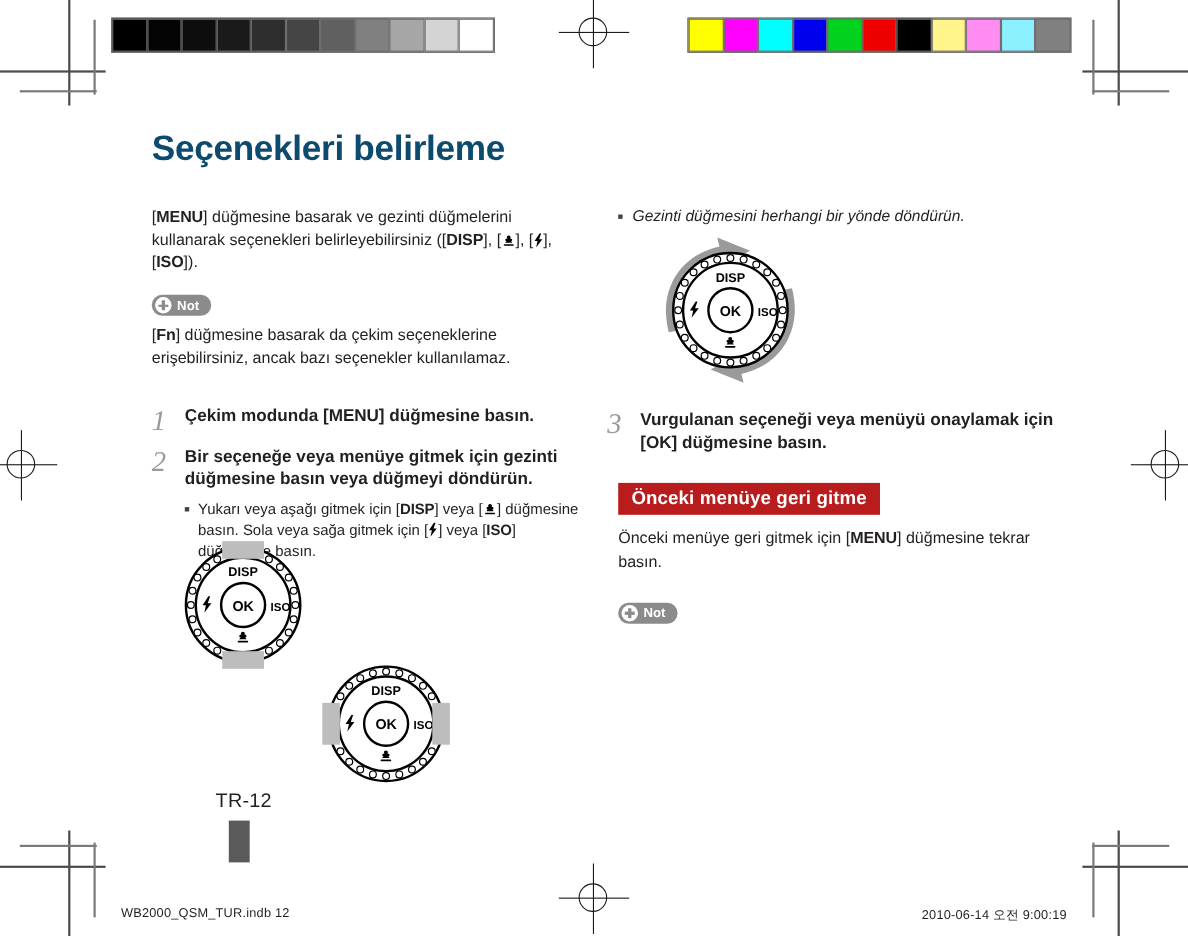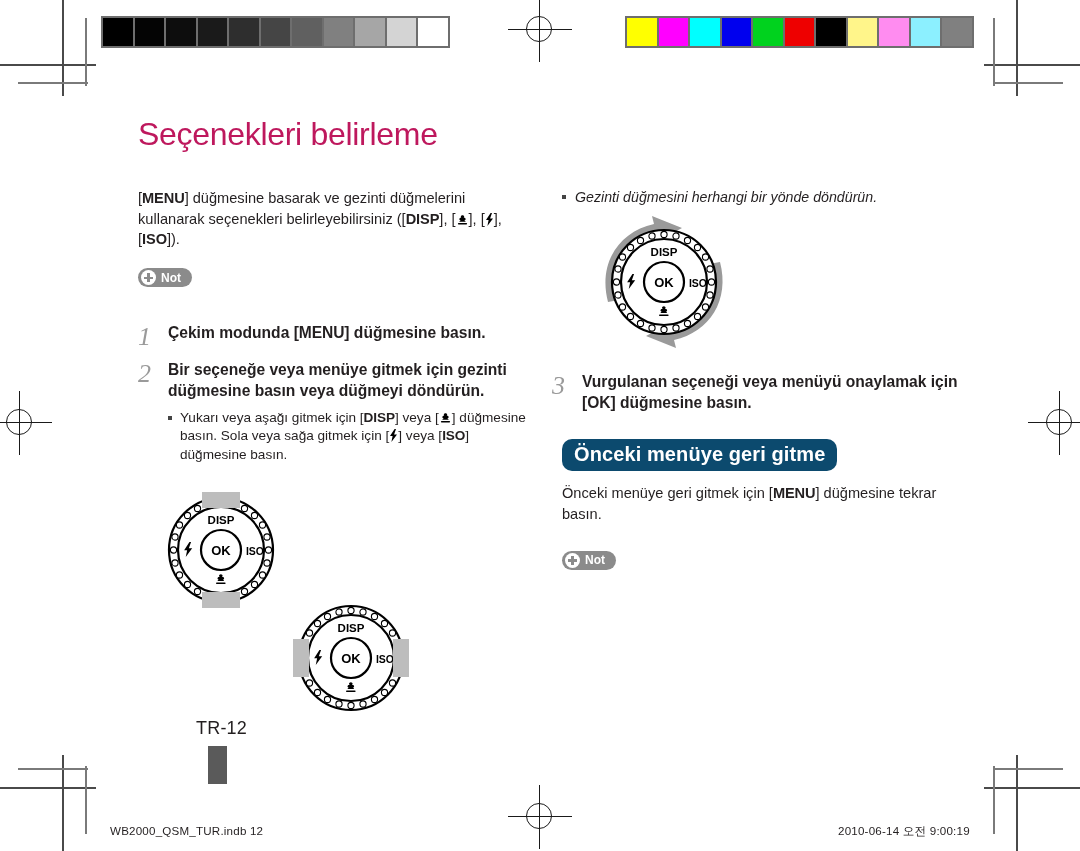--- a/index.html
+++ b/index.html
@@ -29,21 +29,21 @@
   .regmark .rm-h{position:absolute;left:0;top:31px;width:64px;height:1.3px;background:#1a1a1a;}
   .regmark .rm-v{position:absolute;left:31px;top:0;width:1.3px;height:64px;background:#1a1a1a;}
 
   
   .barstrip{position:absolute;display:flex;border:1px solid #6e6e6e;background:#6e6e6e;}
   .barstrip .patch{width:31.5px;height:30px;border:1.5px solid #6e6e6e;box-sizing:border-box;}
 
   
   .page-title{
     position:absolute;left:138px;top:116px;
-    font-size:32px;font-weight:normal;letter-spacing:-0.3px;color:#be185d;
+    font-size:32px;font-weight:bold;letter-spacing:-0.3px;color:#0c4a6e;
   }
 
   .col-left{position:absolute;left:138px;top:188px;width:390px;}
   .col-right{position:absolute;left:562px;top:188px;width:400px;font-style:italic;}
 
   .para{
     font-size:14.6px;line-height:1.42;color:#231f20;margin:0 0 4px 0;
   }
 
   .kbd{font-weight:bold;letter-spacing:-0.1px;}
@@ -94,23 +94,23 @@
 
   .bullet-line{
     font-size:14.2px;line-height:1.4;color:#231f20;position:relative;padding-left:13px;
   }
   .bullet-line::before{
     content:"";position:absolute;left:0;top:7px;width:4px;height:4px;background:#444;
   }
 
   
   .sec-head{
-    display:inline-block;background:#0c4a6e;color:#ffffff;
-    font-size:20px;font-weight:bold;padding:4px 12px 5px 12px;
-    margin:26px 0 12px 0;letter-spacing:0.1px;border-radius:10px;
+    display:inline-block;background:#b91c1c;color:#ffffff;
+    font-size:17px;font-weight:bold;padding:4px 12px 5px 12px;
+    margin:26px 0 12px 0;letter-spacing:0.1px;
   }
 
   
   .dial-wrap{position:relative;}
   .hl{position:absolute;background:#bdbdbd;}
 
   
   .page-num{
     position:absolute;left:196px;top:718px;
     font-size:18px;color:#231f20;letter-spacing:0.2px;
@@ -207,20 +207,21 @@
           <path fill="#000" d="M2.6 9.1h7.8c.4 0 .7.3.7.7s-.3.7-.7.7H2.6c-.4 0-.7-.3-.7-.7s.3-.7.7-.7z"></path>
         </svg></span><span>], [</span><span class="bolt"><svg viewBox="0 0 9 13">
           <path fill="#000" d="M5.6 0 1 7.1h2.6L2.4 13 8 5.5H5.1L7 0z"></path>
         </svg></span><span>], [</span><span class="kbd">ISO</span><span>]).</span></p>
 
   <div class="not-badge">
     <span class="plus-circle"></span>
     <span class="not-label">Not</span>
   </div>
 
+  <p class="para"><span>[</span><span class="kbd">Fn</span><span>] düğmesine basarak da çekim seçeneklerine erişebilirsiniz, ancak bazı seçenekler kullanılamaz.</span></p>
 
   <div style="height:18px;"></div>
 
   <div class="step">
     <div class="num">1</div>
     <div class="stxt"><span>Çekim modunda [</span><span class="kbd">MENU</span><span>] düğmesine basın.</span></div>
   </div>
 
   <div class="step">
     <div class="num">2</div>

